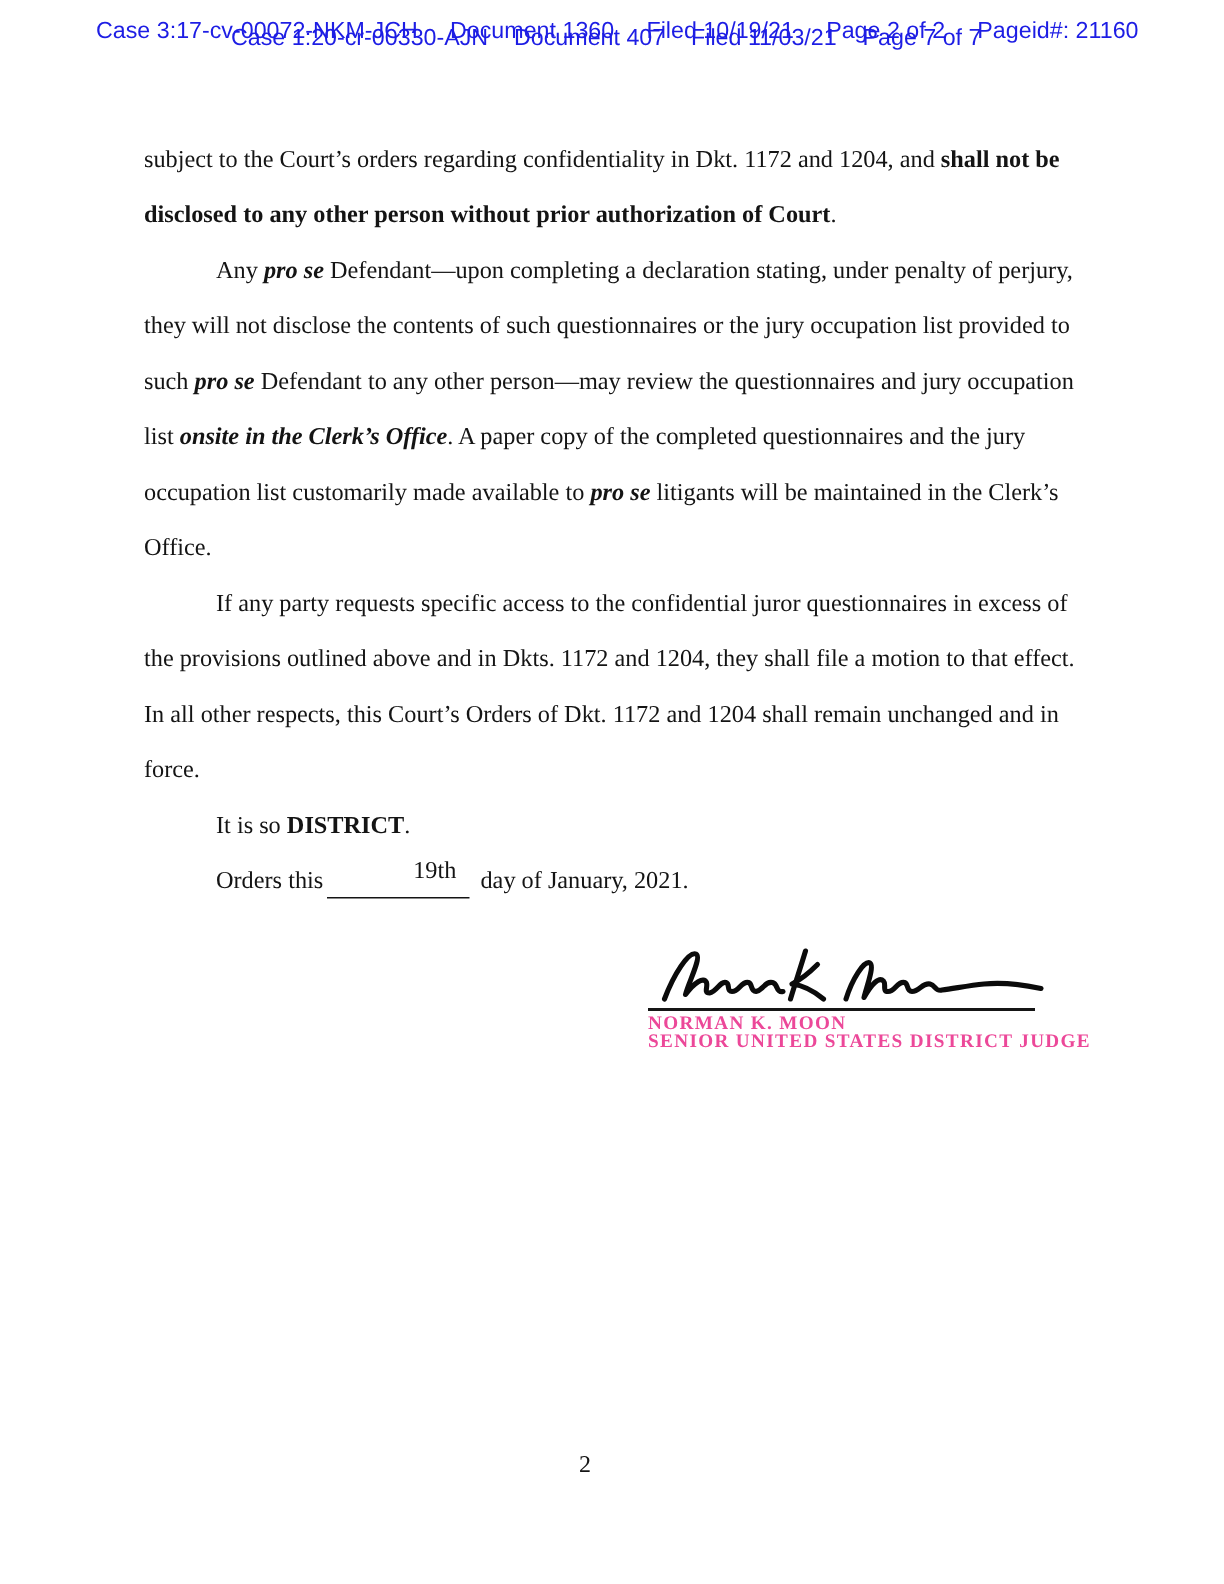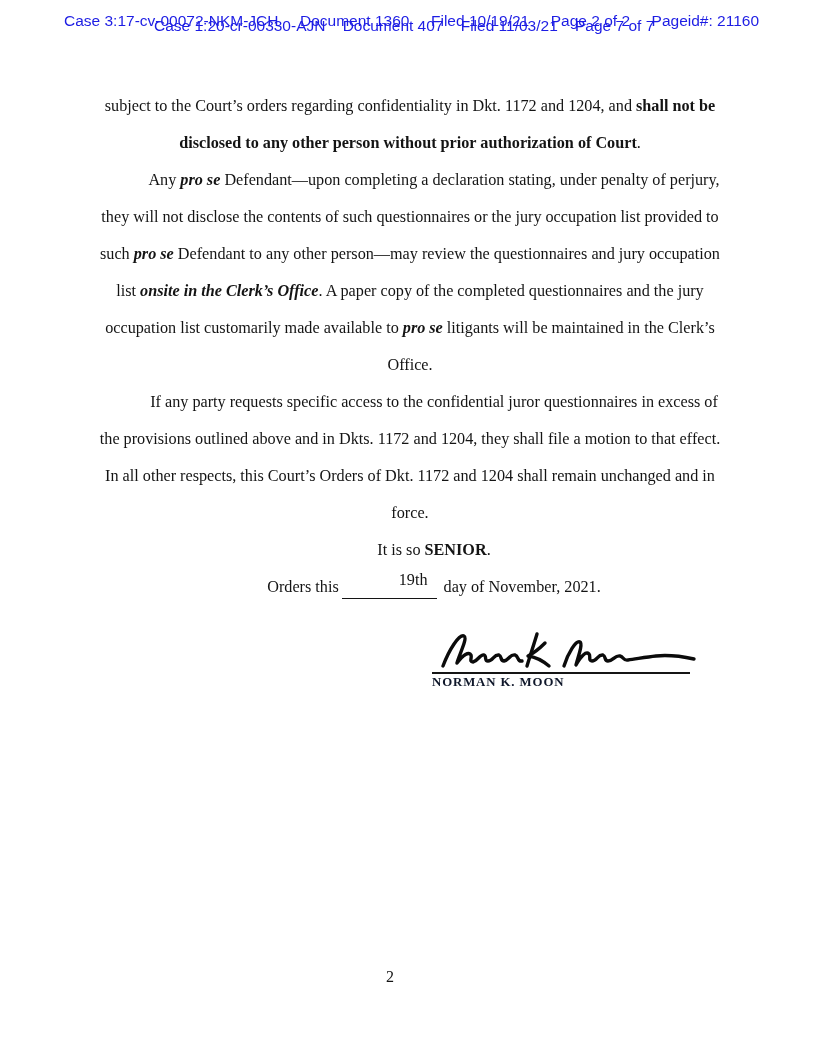--- a/index.html
+++ b/index.html
@@ -24,21 +24,21 @@
   .stamp-a{left:64px;top:12px;}
   .stamp-b{left:154px;top:17px;}
 
   
   .content{
     position:absolute;
     left:96px;top:88px;width:628px;
     font-size:16.2px;
     line-height:37px;
   }
-  .content p{margin:0;text-align:center;}
+  .content p{margin:0;}
   .indent{text-indent:48px;}
   .run-b{font-weight:bold;}
   .run-i{font-style:italic;font-weight:bold;}
 
   
   .blank{
     display:inline-block;
     border-bottom:1.8px solid #141414;
     padding:0 9px 1px 9px;
     margin:0 3px;
@@ -49,21 +49,21 @@
   
   .sig-block{position:absolute;left:432px;top:672px;}
   .sig-script{position:absolute;left:6px;top:-46px;width:262px;height:48px;}
   .sig-line{width:258px;border-top:2.2px solid #151515;}
   .sig-name,.sig-title{
     font-family:"Liberation Serif", serif;
     font-weight:bold;
     font-size:12.8px;
     line-height:12px;
     letter-spacing:0.9px;
-    color:#0f172a;
+    color:#ec4899;
     white-space:nowrap;
   }
   .sig-name{margin-top:2px;}
 
   
   .page-number{
     position:absolute;
     left:0;top:968px;width:100%;
     text-align:center;
     font-size:16px;
@@ -78,35 +78,36 @@
   <div class="stamp stamp-a">Case 3:17-cv-00072-NKM-JCH     Document 1360     Filed 10/19/21     Page 2 of 2     Pageid#: 21160</div>
 
   <div class="content">
 
     <p><span>subject to the Court’s orders regarding confidentiality in Dkt. 1172 and 1204, and </span><span class="run-b">shall not be disclosed to any other person without prior authorization of Court</span><span>.</span></p>
 
     <p class="indent"><span>Any </span><span class="run-i">pro se</span><span> Defendant—upon completing a declaration stating, under penalty of perjury, they will not disclose the contents of such questionnaires or the jury occupation list provided to such </span><span class="run-i">pro se</span><span> Defendant to any other person—may review the questionnaires and jury occupation list </span><span class="run-i">onsite in the Clerk’s Office</span><span>. A paper copy of the completed questionnaires and the jury occupation list customarily made available to </span><span class="run-i">pro se</span><span> litigants will be maintained in the Clerk’s Office.</span></p>
 
     <p class="indent"><span>If any party requests specific access to the confidential juror questionnaires in excess of the provisions outlined above and in Dkts. 1172 and 1204, they shall file a motion to that effect. In all other respects, this Court’s Orders of Dkt. 1172 and 1204 shall remain unchanged and in force.</span></p>
 
-    <p class="indent"><span>It is so </span><span class="run-b">SENIOR</span><span>.</span></p>
+    <p class="indent"><span>It is so </span><span class="run-b">DISTRICT</span><span>.</span></p>
 
 
-    <p class="indent"><span>Orders this</span><span class="blank"><span class="blank-value">19th</span></span><span> day of November, 2021.</span></p>
+    <p class="indent"><span>Orders this</span><span class="blank"><span class="blank-value">19th</span></span><span> day of January, 2021.</span></p>
 
   </div>
 
   <div class="sig-block">
     <svg class="sig-script" viewBox="0 0 262 48" xmlns="http://www.w3.org/2000/svg">
       <g fill="none" stroke="#0b0b0b" stroke-width="3.4" stroke-linecap="round" stroke-linejoin="round">
         <path d="M5 40 C11 24 21 8 26 10 C30 12 21 29 19 37 C25 29 31 25 33 29 C34 32 31 36 35 36 C40 35 42 28 46 29 C49 30 46 35 50 35 C55 35 56 28 61 29 C64 30 62 35 66 35 C71 34 72 28 77 29 C81 30 79 36 84 35"></path>
         <path d="M99 8 C96 18 92 30 89 40"></path>
         <path d="M107 17 C101 23 94 28 90 30 C98 31 105 35 111 40"></path>
         <path d="M126 40 C130 27 138 14 142 16 C145 18 140 31 138 39 C143 30 148 25 151 28 C153 30 150 35 154 35 C159 35 160 28 165 29 C168 30 166 35 170 35 C175 35 177 29 182 30 C186 31 185 35 190 34 C198 33 208 31 218 30 C228 29 242 30 256 33"></path>
       </g>
     </svg>
     <div class="sig-line"></div>
     <div class="sig-name">NORMAN K. MOON</div>
+    <div class="sig-title">SENIOR UNITED STATES DISTRICT JUDGE</div>
   </div>
 
   <div class="page-number">2</div>
 
 </div>
 
 </body></html>

